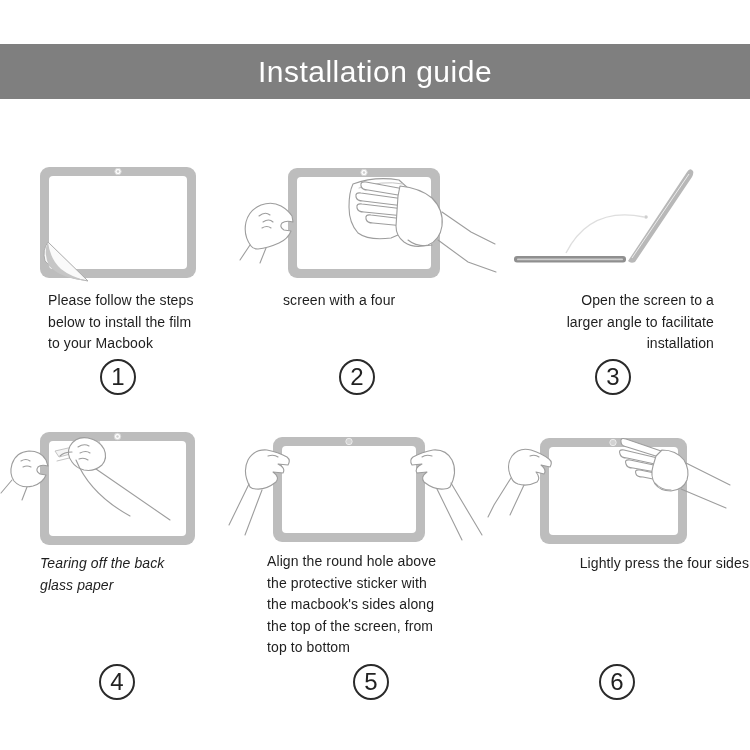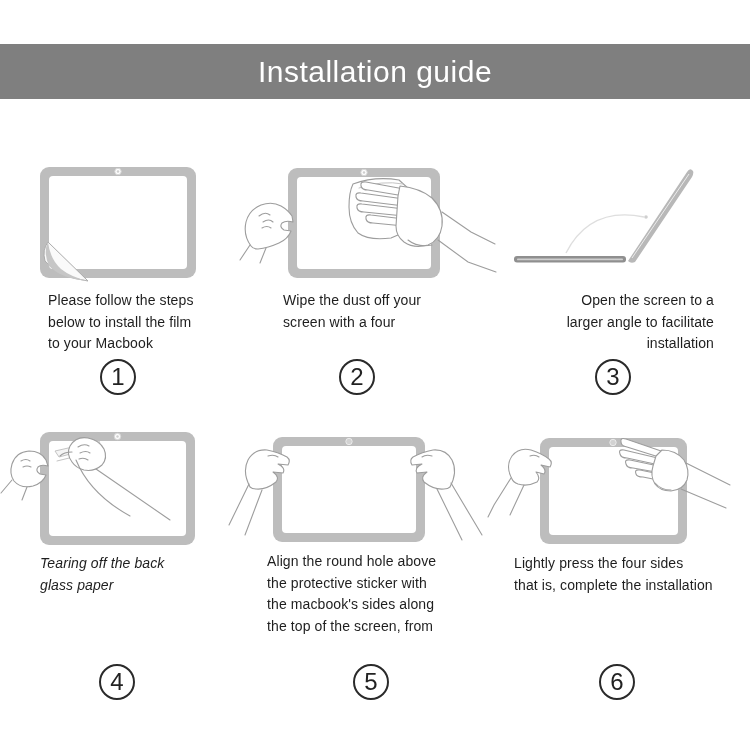--- a/index.html
+++ b/index.html
@@ -29,21 +29,21 @@
 
   .caption{
     position:absolute;color:var(--text-color);
     font-size:14px;line-height:21.5px;letter-spacing:.1px;
   }
   #cap1{left:48px;top:290px;width:200px;}
   #cap2{left:283px;top:290px;width:200px;}
   #cap3{left:514px;top:290px;width:200px;text-align:right;}
   #cap4{left:40px;top:553px;width:200px;font-style:italic;}
   #cap5{left:267px;top:551px;width:215px;}
-  #cap6{left:514px;top:553px;width:235px;}
+  #cap6{left:514px;top:553px;width:235px;text-align:right;}
 
   .step-circle{
     position:absolute;width:36px;height:36px;border-radius:50%;
     border:2px solid var(--circle-color);
     display:flex;align-items:center;justify-content:center;
     font-size:24px;color:#222;
   }
   #num1{left:100px;top:359px;}
   #num2{left:339px;top:359px;}
   #num3{left:595px;top:359px;}
@@ -162,41 +162,40 @@
       <path class="ln" d="M686,463 L730,485 M681,489 L726,508"></path>
     </g>
   </svg>
 
   <div class="caption" id="cap1">
     <div>Please follow the steps</div>
     <div>below to install the film</div>
     <div>to your Macbook</div>
   </div>
   <div class="caption" id="cap2">
-    <div>Wipe the dust off your</div>
     <div>screen with a four</div>
   </div>
   <div class="caption" id="cap3">
     <div>Open the screen to a</div>
     <div>larger angle to facilitate</div>
     <div>installation</div>
   </div>
   <div class="caption" id="cap4">
     <div>Tearing off the back</div>
     <div>glass paper</div>
   </div>
   <div class="caption" id="cap5">
     <div>Align the round hole above</div>
     <div>the protective sticker with</div>
     <div>the macbook's sides along</div>
     <div>the top of the screen, from</div>
+    <div>top to bottom</div>
   </div>
   <div class="caption" id="cap6">
     <div>Lightly press the four sides</div>
-    <div>that is, complete the installation</div>
   </div>
 
   <div class="step-circle" id="num1">1</div>
   <div class="step-circle" id="num2">2</div>
   <div class="step-circle" id="num3">3</div>
   <div class="step-circle" id="num4">4</div>
   <div class="step-circle" id="num5">5</div>
   <div class="step-circle" id="num6">6</div>
 
 </div>

